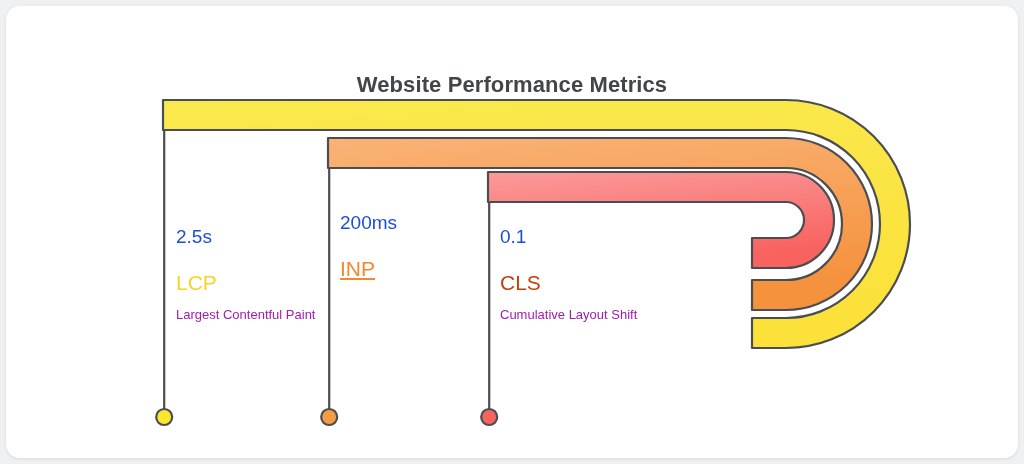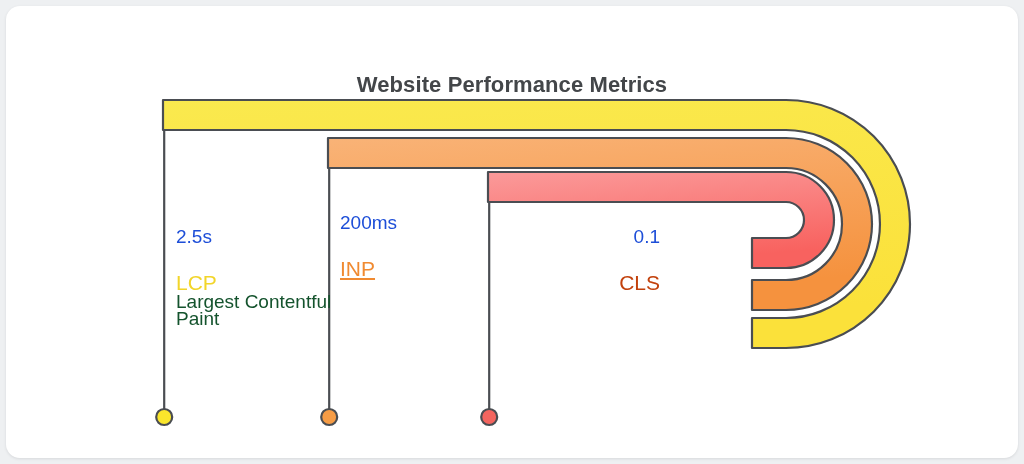--- a/index.html
+++ b/index.html
@@ -51,23 +51,24 @@
     line-height: 22px;
     white-space: nowrap;
   }
   .metric-code {
     font-size: 21px;
     line-height: 20px;
     margin-top: 25px;
     white-space: nowrap;
   }
   .metric-desc {
-    font-size: 19px;
-    color: #14532d;
+    font-size: 13px;
+    color: #a21caf;
     line-height: 17px;
+    margin-top: 13px;
   }
 </style>
 </head>
 <body>
 
 <div id="card">
 
   <div id="chart-title">Website Performance Metrics</div>
 
   <svg id="diagram-svg" width="1012" height="452" viewBox="0 0 1012 452">
@@ -129,18 +130,19 @@
     <div class="metric-value">2.5s</div>
     <div class="metric-code" style="color:#f2d52a;">LCP</div>
     <div class="metric-desc">Largest Contentful Paint</div>
   </div>
 
   <div class="metric-block" style="left:334px; top:206px;">
     <div class="metric-value">200ms</div>
     <div class="metric-code" style="color:#f08a31;text-decoration:underline;">INP</div>
   </div>
 
-  <div class="metric-block" style="left:494px; top:220px;text-align:right;">
+  <div class="metric-block" style="left:494px; top:220px;">
     <div class="metric-value">0.1</div>
     <div class="metric-code" style="color:#c2410c;">CLS</div>
+    <div class="metric-desc">Cumulative Layout Shift</div>
   </div>
 
 </div>
 
 </body></html>

